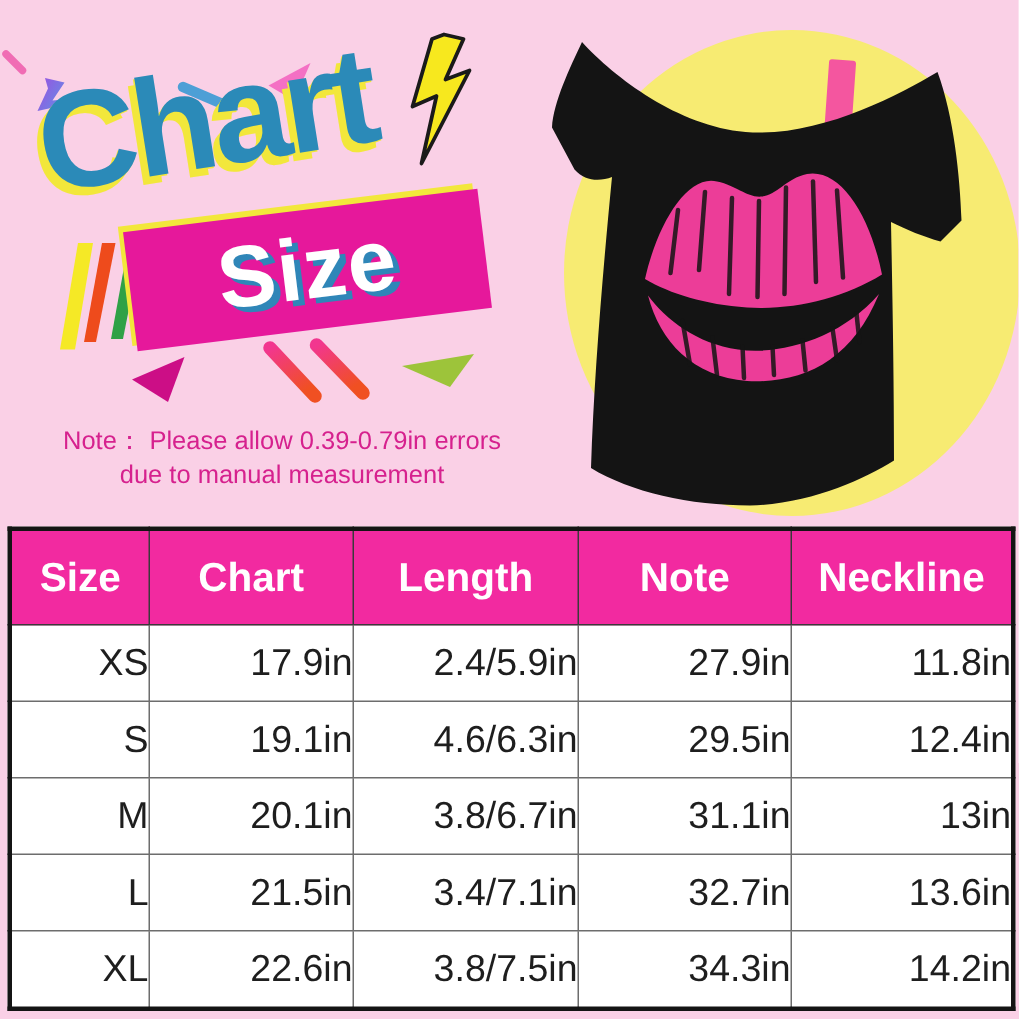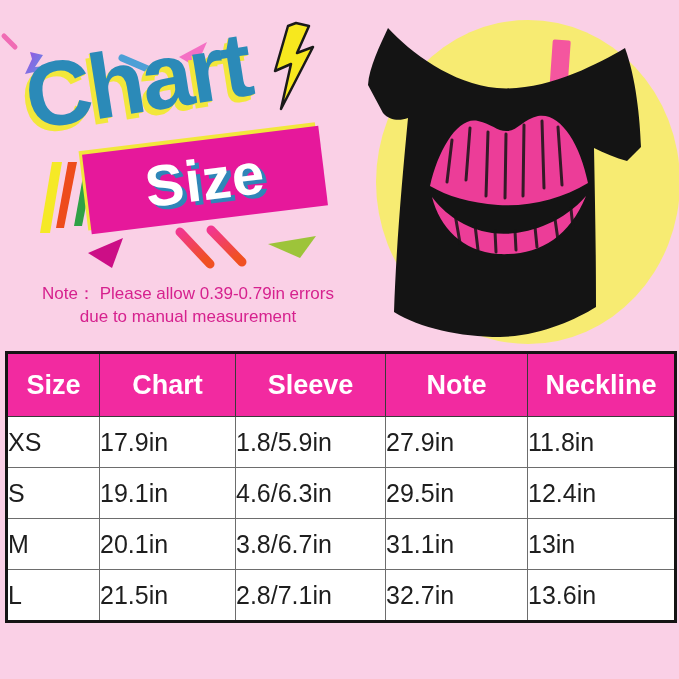--- a/index.html
+++ b/index.html
@@ -37,21 +37,21 @@
     position:absolute;left:5px;top:351px;z-index:3;
     border-collapse:collapse;table-layout:fixed;width:669px;
     border:3px solid #141414;background:#ffffff;
   }
   .size-table th{
     background:#F22AA0;color:#ffffff;font-size:27px;font-weight:bold;
     height:62px;border:1px solid #3a3a3a;text-align:center;padding:0;
   }
   .size-table td{
     background:#ffffff;color:#1e1e1e;font-size:25px;height:50px;
-    border:1px solid #6d6d6d;text-align:left;padding:0;
+    border:1px solid #6d6d6d;text-align:right;padding:0;
   }
 </style>
 </head>
 <body>
 
 <div class="canvas">
 
   <svg class="deco-svg" width="679" height="350" viewBox="0 0 679 350">
     <defs>
       <linearGradient id="boltGrad" x1="0" y1="0" x2="1" y2="1">
@@ -160,49 +160,56 @@
       <col style="width:93px">
         <col style="width:136px">
         <col style="width:150px">
       <col style="width:142px">
         <col style="width:148px">
     </colgroup>
     <thead>
       <tr>
         <th>Size</th>
         <th>Chart</th>
-        <th>Sleeve</th>
+        <th>Length</th>
         <th>Note</th>
         <th>Neckline</th>
       </tr>
     </thead>
     <tbody>
       <tr>
         <td>XS</td>
         <td>17.9in</td>
-        <td>1.8/5.9in</td>
+        <td>2.4/5.9in</td>
         <td>27.9in</td>
         <td>11.8in</td>
       </tr>
       <tr>
         <td>S</td>
         <td>19.1in</td>
         <td>4.6/6.3in</td>
         <td>29.5in</td>
         <td>12.4in</td>
       </tr>
       <tr>
         <td>M</td>
         <td>20.1in</td>
         <td>3.8/6.7in</td>
         <td>31.1in</td>
         <td>13in</td>
       </tr>
       <tr>
         <td>L</td>
         <td>21.5in</td>
-        <td>2.8/7.1in</td>
+        <td>3.4/7.1in</td>
         <td>32.7in</td>
         <td>13.6in</td>
+      </tr>
+      <tr>
+        <td>XL</td>
+        <td>22.6in</td>
+        <td>3.8/7.5in</td>
+        <td>34.3in</td>
+        <td>14.2in</td>
       </tr>
     </tbody>
   </table>
 </div>
 
 </body></html>

